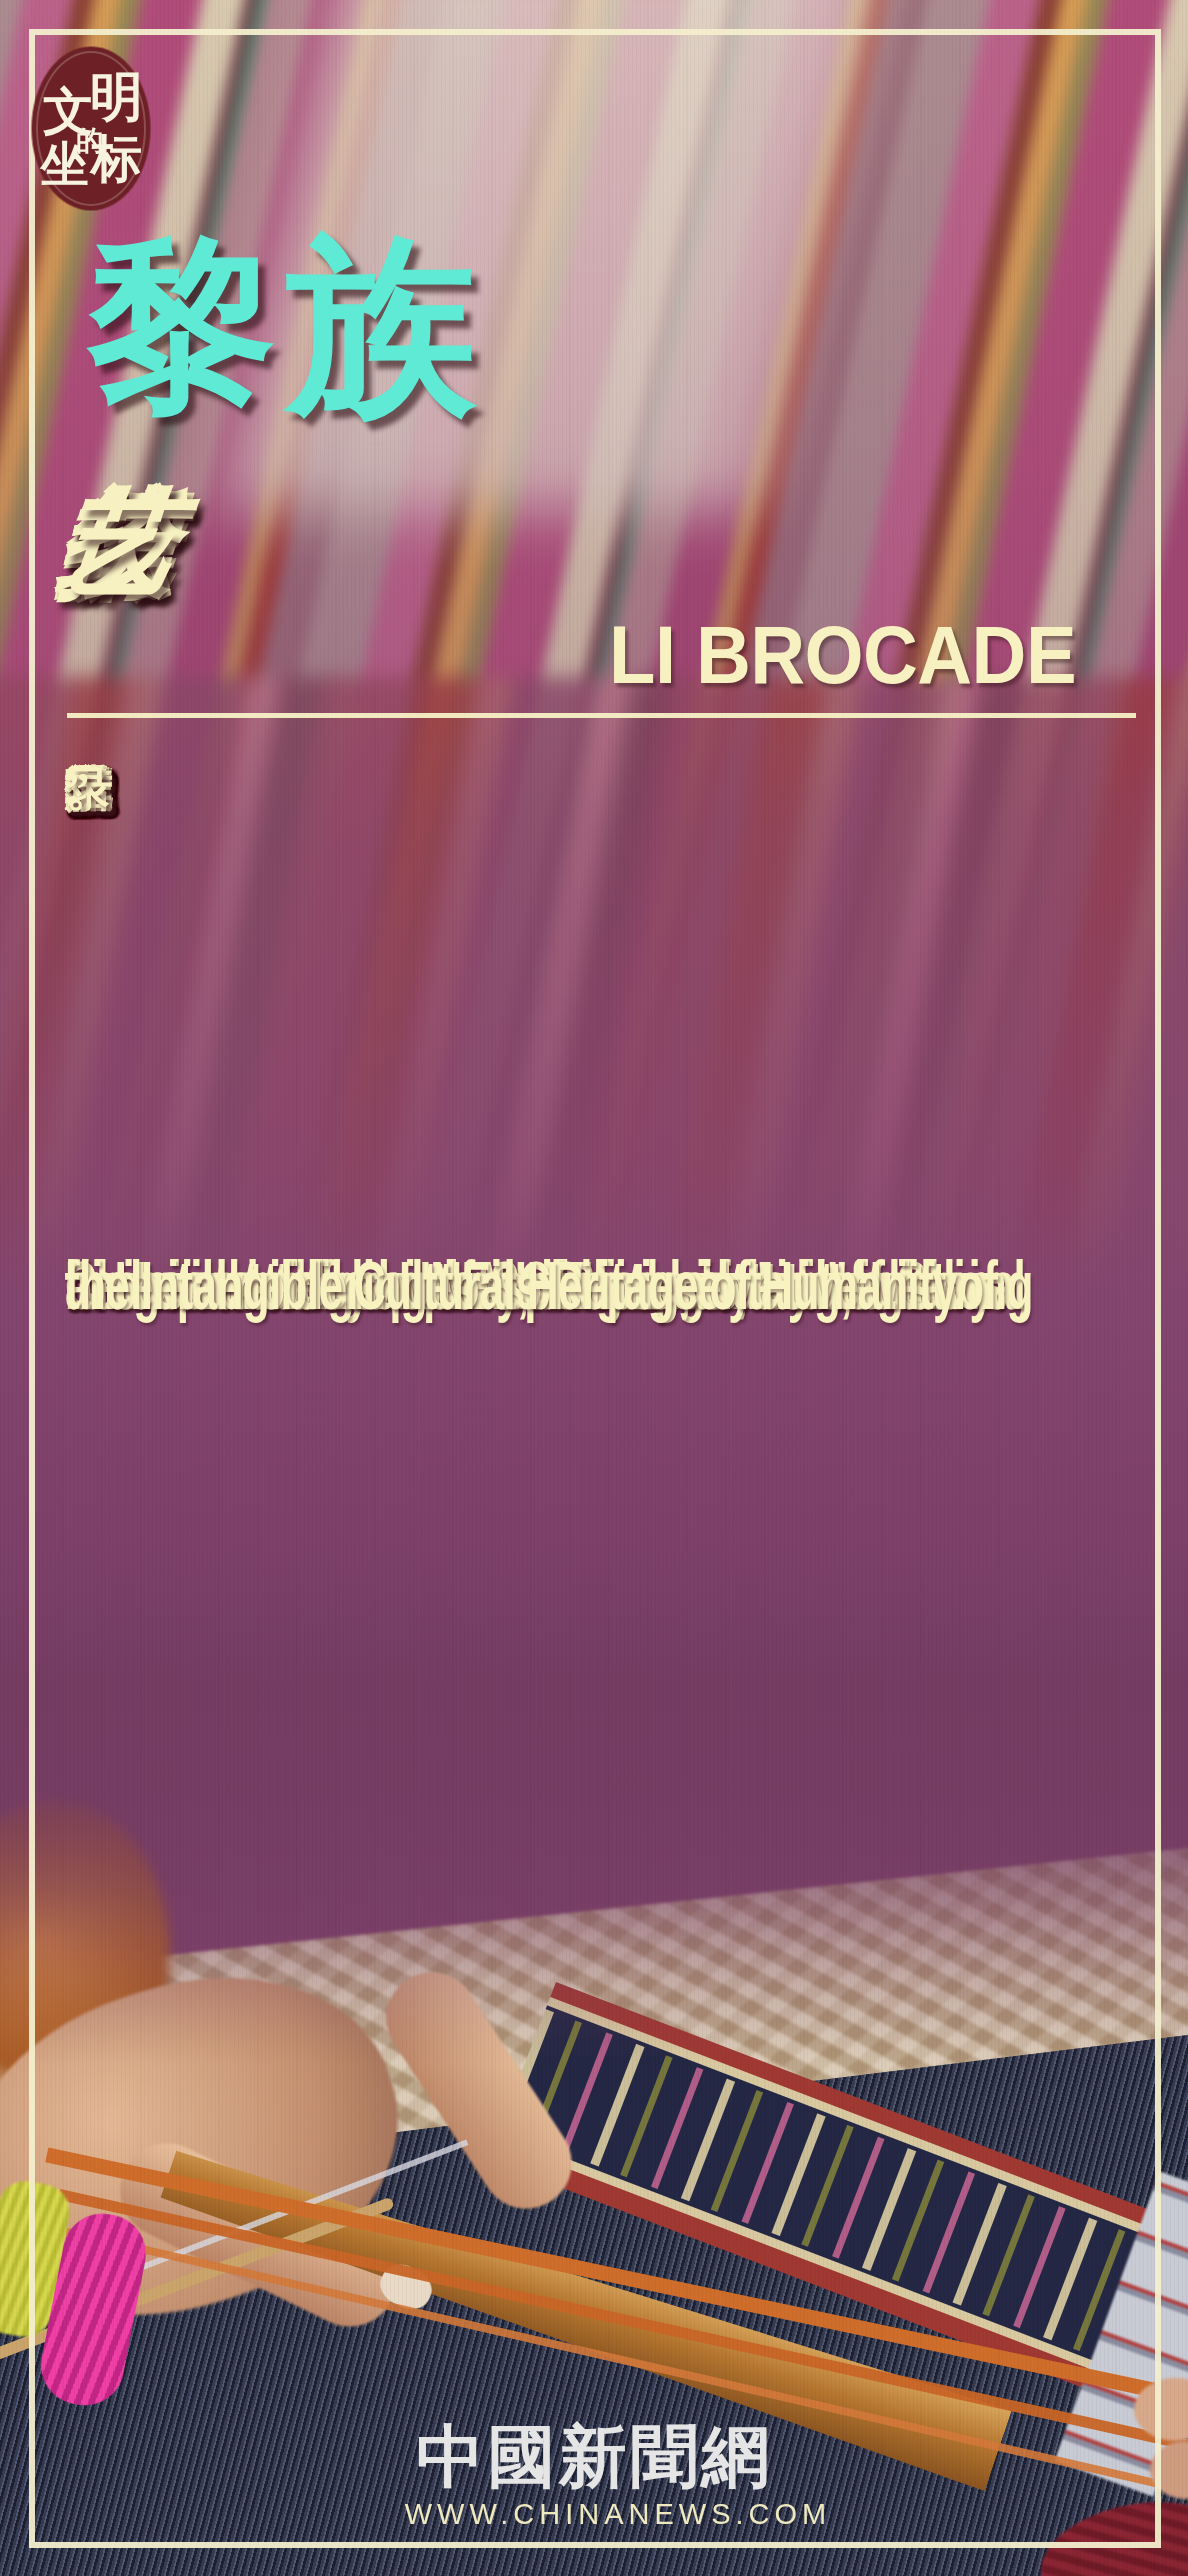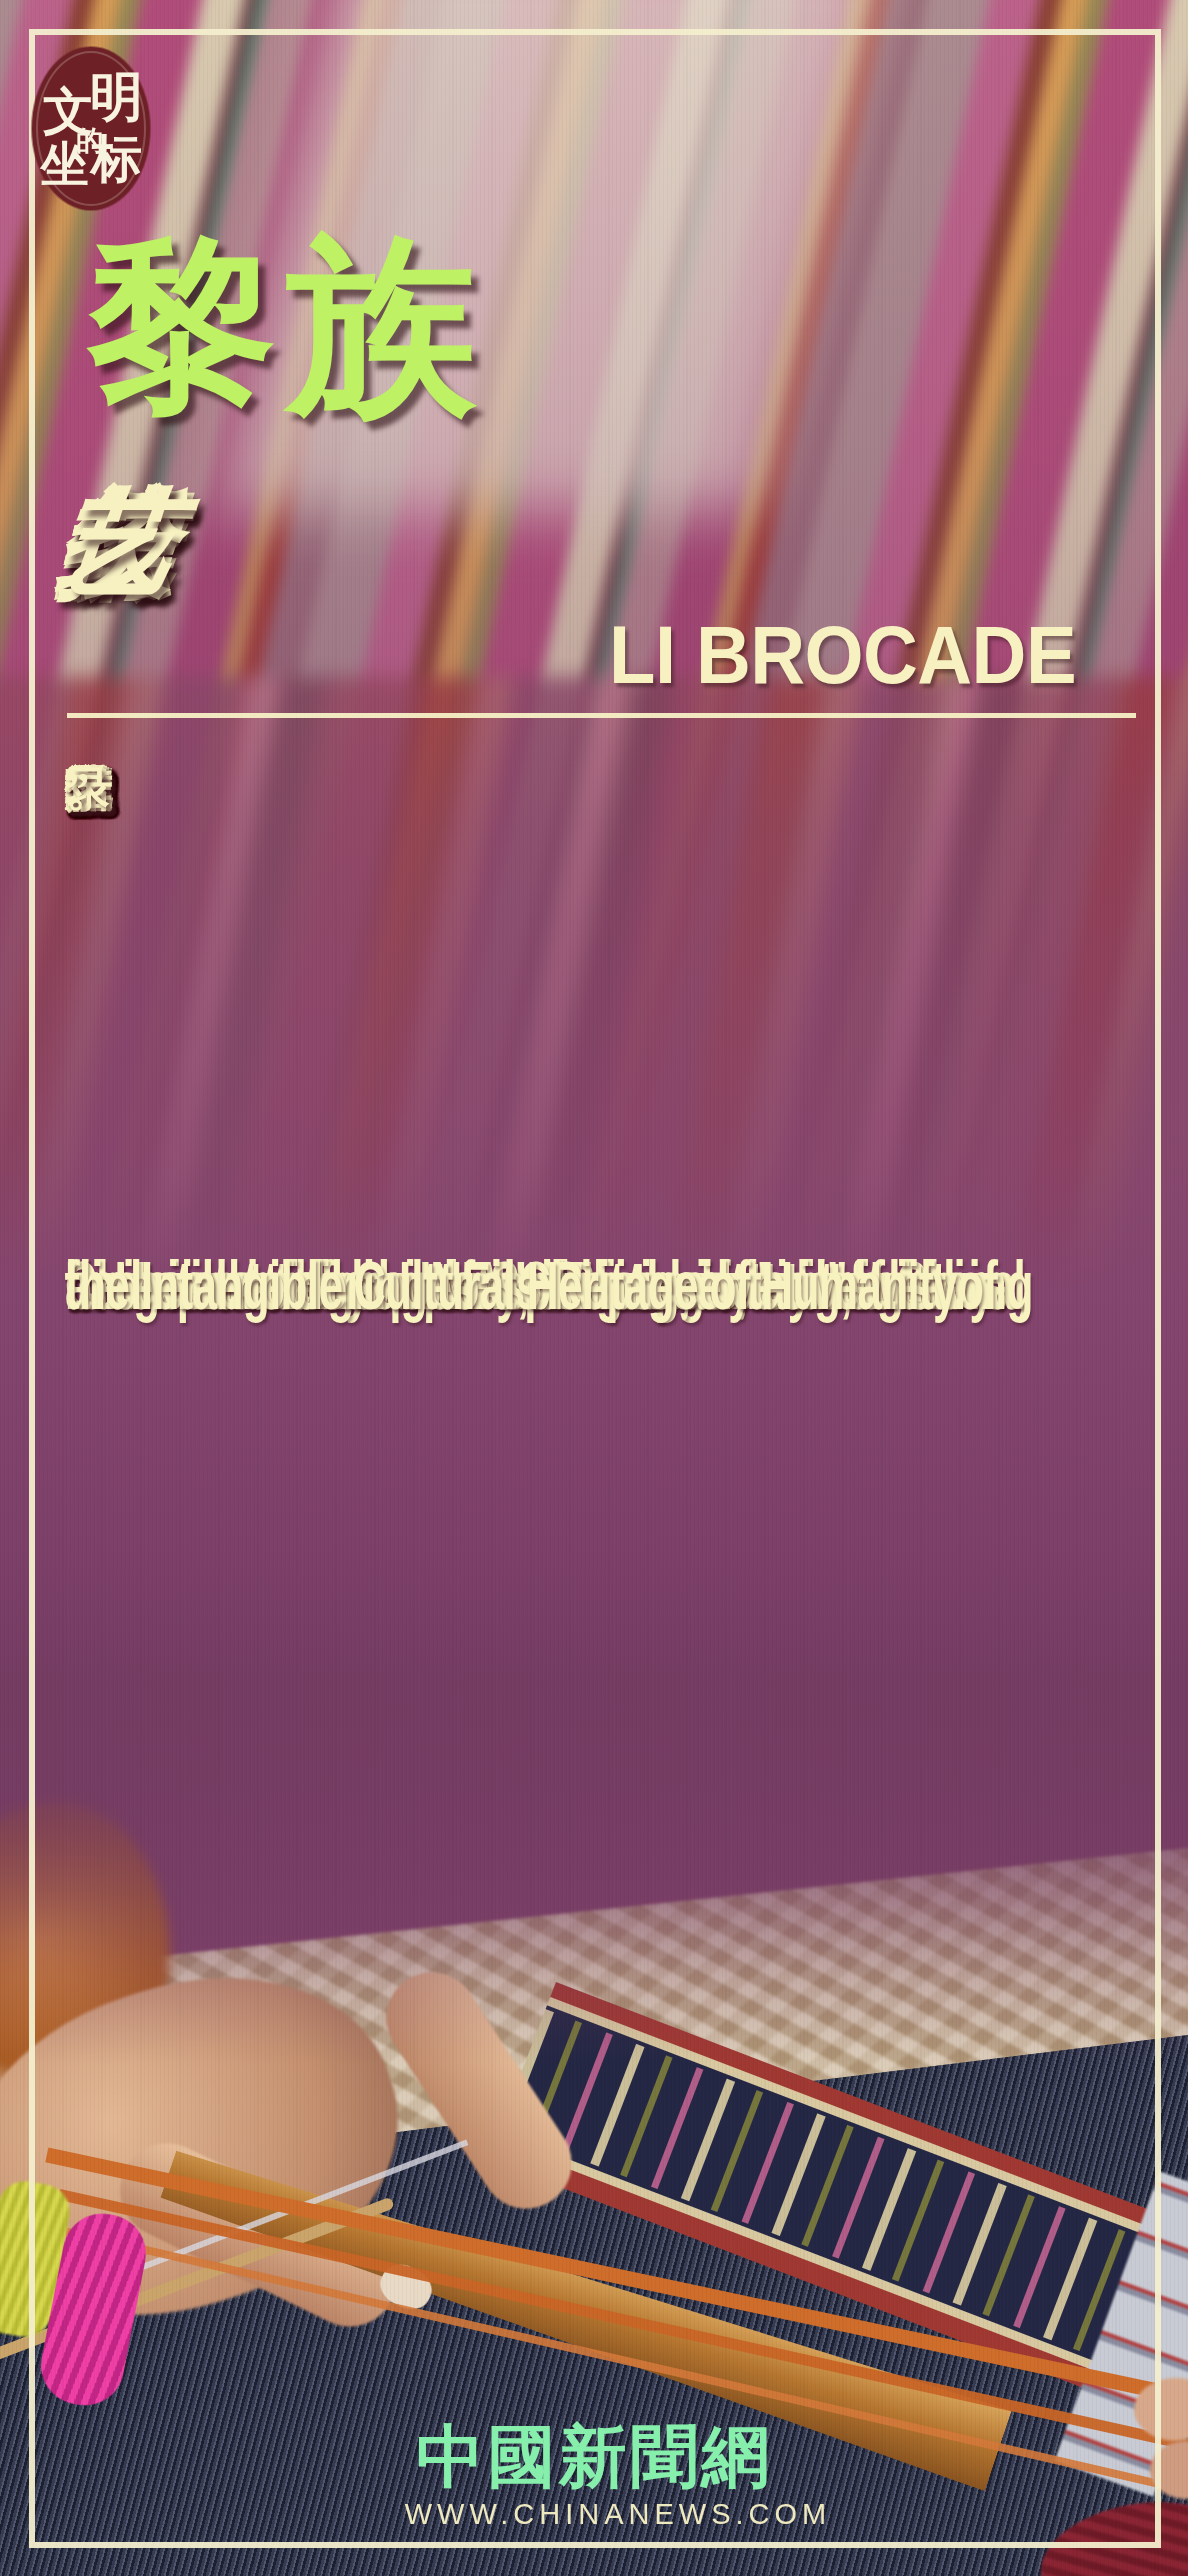--- a/index.html
+++ b/index.html
@@ -88,41 +88,41 @@
   .seal:before{content:"";position:absolute;inset:3.9px;border-radius:50%;
     border:2.8px solid rgba(247,242,220,.22);}
   .seal span{color:#f8f3df;font-family:"Liberation Serif",serif;font-weight:700;line-height:1;}
   .seal .c1{left:11px;top:40px;font-size:51px;}
   .seal .c2{left:58px;top:24px;font-size:53px;}
   .seal .c3{left:44px;top:80px;font-size:27.5px;}
   .seal .c4{left:8.8px;top:94px;font-size:48px;}
   .seal .c5{left:59px;top:87px;font-size:51px;}
 
   .title-zh{left:87px;top:230px;font-size:190px;line-height:1;font-weight:900;letter-spacing:10px;
-    color:#bef264;font-family:"Liberation Sans",sans-serif;
+    color:#5eead4;font-family:"Liberation Sans",sans-serif;
     text-shadow:7.2px 8.3px 5.5px rgba(45,15,20,.6);}
   .title-script{left:66px;top:480px;width:1057px;font-size:118px;line-height:1.1;font-weight:700;
     font-style:italic;color:#f7f1c2;font-family:"Liberation Serif",serif;
     transform:skewX(-6deg);text-shadow:6px 7.2px 5.5px rgba(45,15,20,.55);}
   .title-en{right:113px;top:614px;font-size:76px;line-height:1;font-weight:900;letter-spacing:-0.6px;
     color:#f7f1c2;transform:scaleY(1.08);transform-origin:right top;
     text-shadow:2.8px 3.3px 3.3px rgba(50,20,25,.45);}
   .divider{left:67px;top:713px;width:1069px;height:5px;background:rgba(247,241,198,.95);}
 
   .zh-block{left:66px;top:749px;width:1059px;color:#f8f2c2;font-weight:700;
     font-family:"Liberation Serif",serif;text-shadow:3.9px 4.4px 3.9px rgba(60,20,25,.5);}
   .zh-line{position:relative;width:100%;height:81px;font-size:47px;line-height:81px;}
 
   .en-block{left:65px;top:1245px;width:1629px;color:#f7f2c0;font-weight:700;
     transform:scaleX(.65);transform-origin:left top;letter-spacing:-1.1px;
     text-shadow:2.8px 3.3px 3.3px rgba(55,20,30,.38);}
   .en-line{position:relative;width:100%;height:81px;font-size:68px;line-height:81px;white-space:nowrap;}
 
   .footer-logo{left:0;top:2417px;width:1189px;text-align:center;font-size:68px;line-height:1.2;
-    font-weight:700;letter-spacing:3.3px;color:#86efac;font-family:"Liberation Serif",serif;}
+    font-weight:700;letter-spacing:3.3px;color:#e5e5e5;font-family:"Liberation Serif",serif;}
   .footer-url{left:0;top:2500px;width:1189px;text-align:center;font-size:29px;line-height:1;
     letter-spacing:5px;color:#efe9c0;font-family:"Liberation Sans",sans-serif;padding-left:47px;}
 
   [data-justify-chars]{display:flex;justify-content:space-between;white-space:pre;}
 </style>
 </head>
 <body>
 
 <div id="poster">
 

